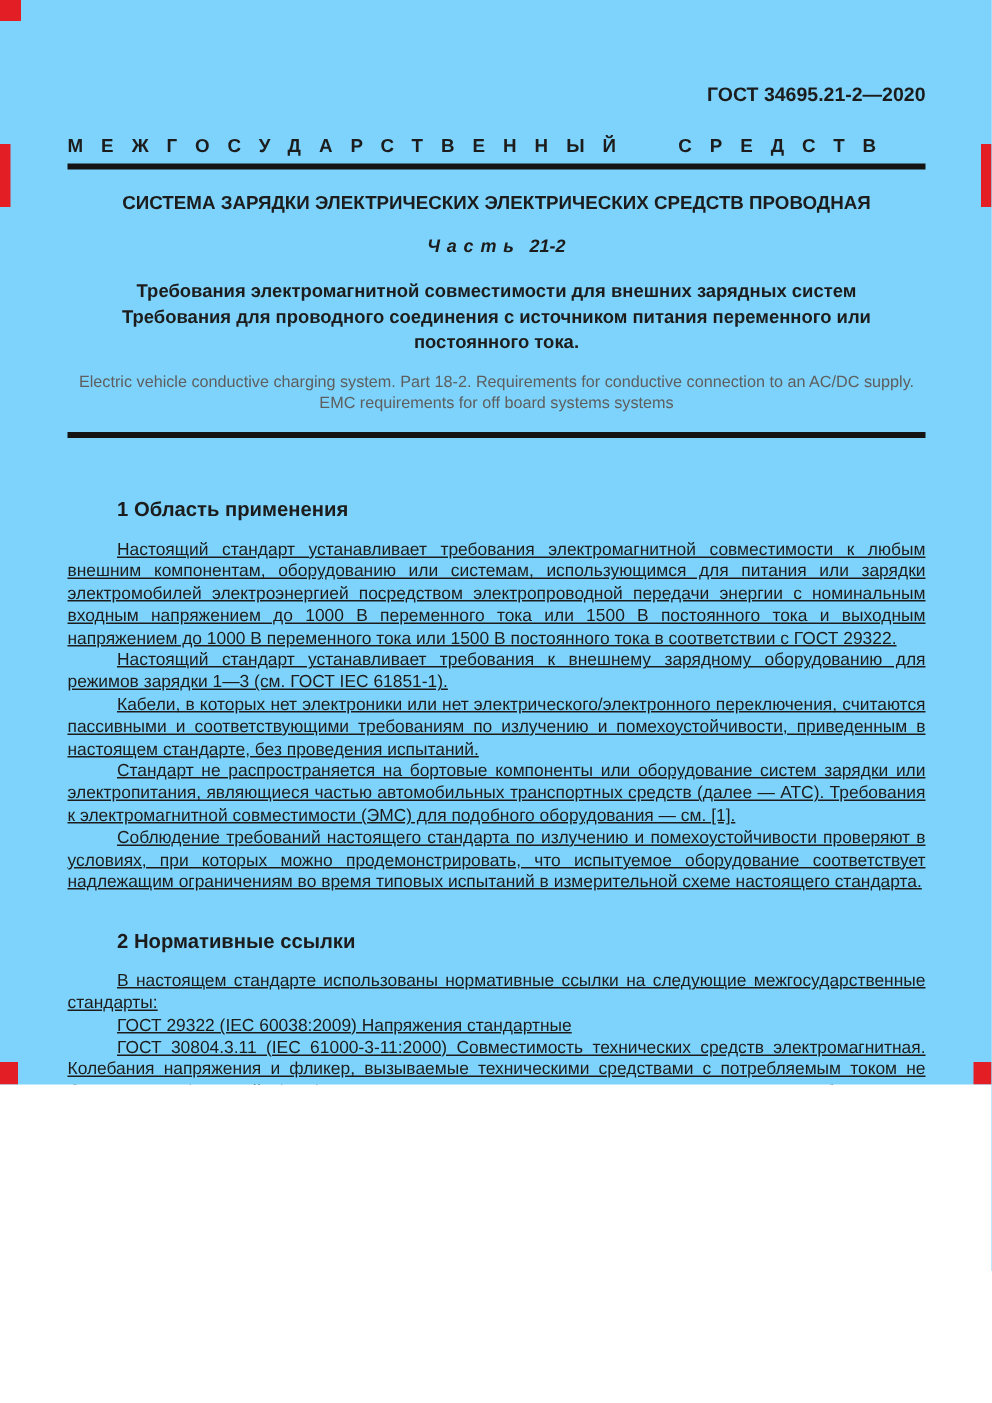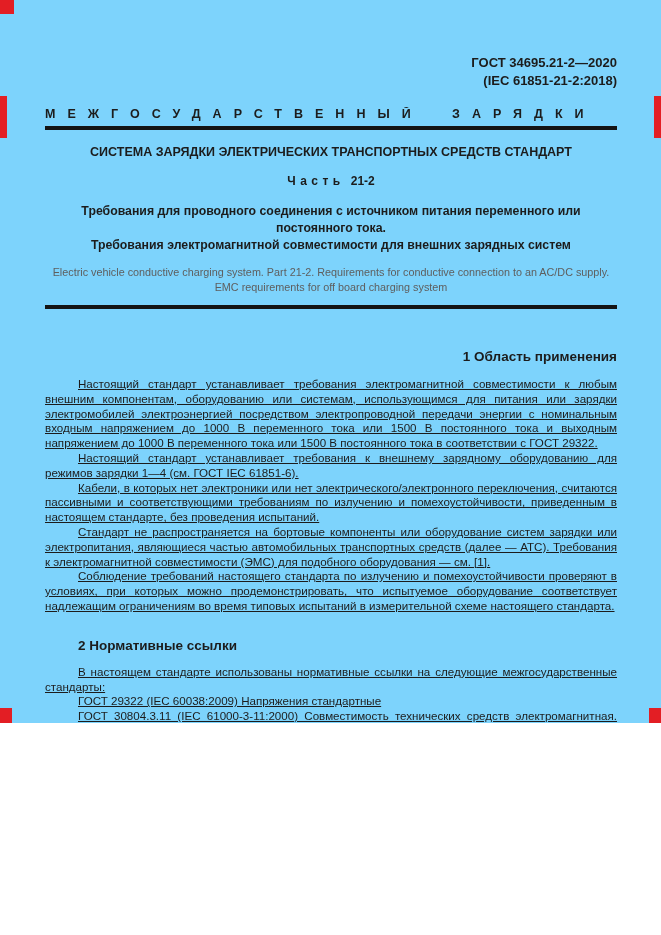--- a/index.html
+++ b/index.html
@@ -28,33 +28,33 @@
     margin-top:18px;
     font-weight:bold;font-size:12.5px;
     letter-spacing:12px;word-spacing:14px;
     white-space:nowrap;overflow:hidden;
   }
   .rule{height:4px;background:#141414;}
   .rule.header-rule{margin-top:5px;}
   .rule.pre-date-rule{margin-top:11px;}
 
   .main-title{margin-top:14px;text-align:center;font-weight:bold;font-size:12.5px;line-height:16px;}
-  .part-line{margin-top:14px;text-align:center;font-weight:bold;font-size:12px;}
+  .part-line{margin-top:14px;text-align:center;font-weight:bold;font-size:12px;font-style:italic;}
   .part-label{letter-spacing:4.5px;}
   .part-number{margin-left:6px;}
 
   .subtitle-ru{margin-top:15px;text-align:center;font-weight:bold;font-size:12.3px;line-height:17px;}
   .subtitle-en{margin-top:11px;text-align:center;font-size:10.8px;line-height:14.5px;color:#5e5e5e;}
 
   .date-line{margin-top:13px;text-align:right;font-weight:bold;font-size:11.5px;}
 
   .section-heading{
     font-size:13.5px;font-weight:bold;margin:0;padding-left:33px;
   }
-  .section-heading.first{margin-top:40px;margin-bottom:13px;text-align:right;}
+  .section-heading.first{margin-top:40px;margin-bottom:13px;}
   .section-heading.second{margin-top:24px;margin-bottom:12px;}
 
   .body-par{
     font-size:11.6px;line-height:14.8px;
     text-align:justify;text-indent:33px;
     margin:0;
     text-decoration:underline;
   }
 
   .footer{position:absolute;left:45px;right:44px;top:812px;}
@@ -70,48 +70,47 @@
   <div class="crop tl"></div>
   <div class="crop left-bar"></div>
   <div class="crop right-bar"></div>
   <div class="crop bl"></div>
   <div class="crop br"></div>
 
   <div class="content">
 
     <div class="doc-code">
       <div>ГОСТ 34695.21-2—2020</div>
-      <div>(IEC 61851-21-2:2018)</div>
     </div>
 
-    <div class="standard-type">МЕЖГОСУДАРСТВЕННЫЙ ЗАРЯДКИ</div>
+    <div class="standard-type">МЕЖГОСУДАРСТВЕННЫЙ СРЕДСТВ</div>
     <div class="rule header-rule"></div>
 
-    <div class="main-title">СИСТЕМА ЗАРЯДКИ ЭЛЕКТРИЧЕСКИХ ТРАНСПОРТНЫХ СРЕДСТВ СТАНДАРТ</div>
+    <div class="main-title">СИСТЕМА ЗАРЯДКИ ЭЛЕКТРИЧЕСКИХ ЭЛЕКТРИЧЕСКИХ СРЕДСТВ ПРОВОДНАЯ</div>
 
     <div class="part-line">
       <span class="part-label">Часть</span><span class="part-number">21-2</span>
     </div>
 
     <div class="subtitle-ru">
+      <div>Требования электромагнитной совместимости для внешних зарядных систем</div>
       <div>Требования для проводного соединения с источником питания переменного или постоянного тока.</div>
-      <div>Требования электромагнитной совместимости для внешних зарядных систем</div>
     </div>
 
     <div class="subtitle-en">
-      <div>Electric vehicle conductive charging system. Part 21-2. Requirements for conductive connection to an AC/DC supply.</div>
-      <div>EMC requirements for off board charging system</div>
+      <div>Electric vehicle conductive charging system. Part 18-2. Requirements for conductive connection to an AC/DC supply.</div>
+      <div>EMC requirements for off board systems systems</div>
     </div>
 
     <div class="rule pre-date-rule"></div>
 
 
     <h2 class="section-heading first">1  Область применения</h2>
     <p class="body-par">Настоящий стандарт устанавливает требования электромагнитной совместимости к любым внешним компонентам, оборудованию или системам, использующимся для питания или зарядки электромобилей электроэнергией посредством электропроводной передачи энергии с номинальным входным напряжением до 1000 В переменного тока или 1500 В постоянного тока и выходным напряжением до 1000 В переменного тока или 1500 В постоянного тока в соответствии с ГОСТ 29322.</p>
-    <p class="body-par">Настоящий стандарт устанавливает требования к внешнему зарядному оборудованию для режимов зарядки 1—4 (см. ГОСТ IEC 61851-6).</p>
+    <p class="body-par">Настоящий стандарт устанавливает требования к внешнему зарядному оборудованию для режимов зарядки 1—3 (см. ГОСТ IEC 61851-1).</p>
     <p class="body-par">Кабели, в которых нет электроники или нет электрического/электронного переключения, считаются пассивными и соответствующими требованиям по излучению и помехоустойчивости, приведенным в настоящем стандарте, без проведения испытаний.</p>
     <p class="body-par">Стандарт не распространяется на бортовые компоненты или оборудование систем зарядки или электропитания, являющиеся частью автомобильных транспортных средств (далее — АТС). Требования к электромагнитной совместимости (ЭМС) для подобного оборудования — см. [1].</p>
     <p class="body-par">Соблюдение требований настоящего стандарта по излучению и помехоустойчивости проверяют в условиях, при которых можно продемонстрировать, что испытуемое оборудование соответствует надлежащим ограничениям во время типовых испытаний в измерительной схеме настоящего стандарта.</p>
 
     <h2 class="section-heading second">2  Нормативные ссылки</h2>
     <p class="body-par">В настоящем стандарте использованы нормативные ссылки на следующие межгосударственные стандарты:</p>
     <p class="body-par">ГОСТ  29322 (IEC  60038:2009)  Напряжения стандартные</p>
     <p class="body-par">ГОСТ  30804.3.11  (IEC  61000-3-11:2000)  Совместимость технических средств электромагнитная. Колебания напряжения и фликер, вызываемые техническими средствами с потребляемым током не более 75 А (в одной фазе), подключаемыми к низковольтным системам электроснабжения при определенных условиях. Нормы и методы испытаний</p>
     <p class="body-par">ГОСТ  30804.4.2  (IEC 61000-4-2:2008)  Совместимость технических средств электромагнитная. Устойчивость к электростатическим разрядам. Требования и методы испытаний</p>
 

